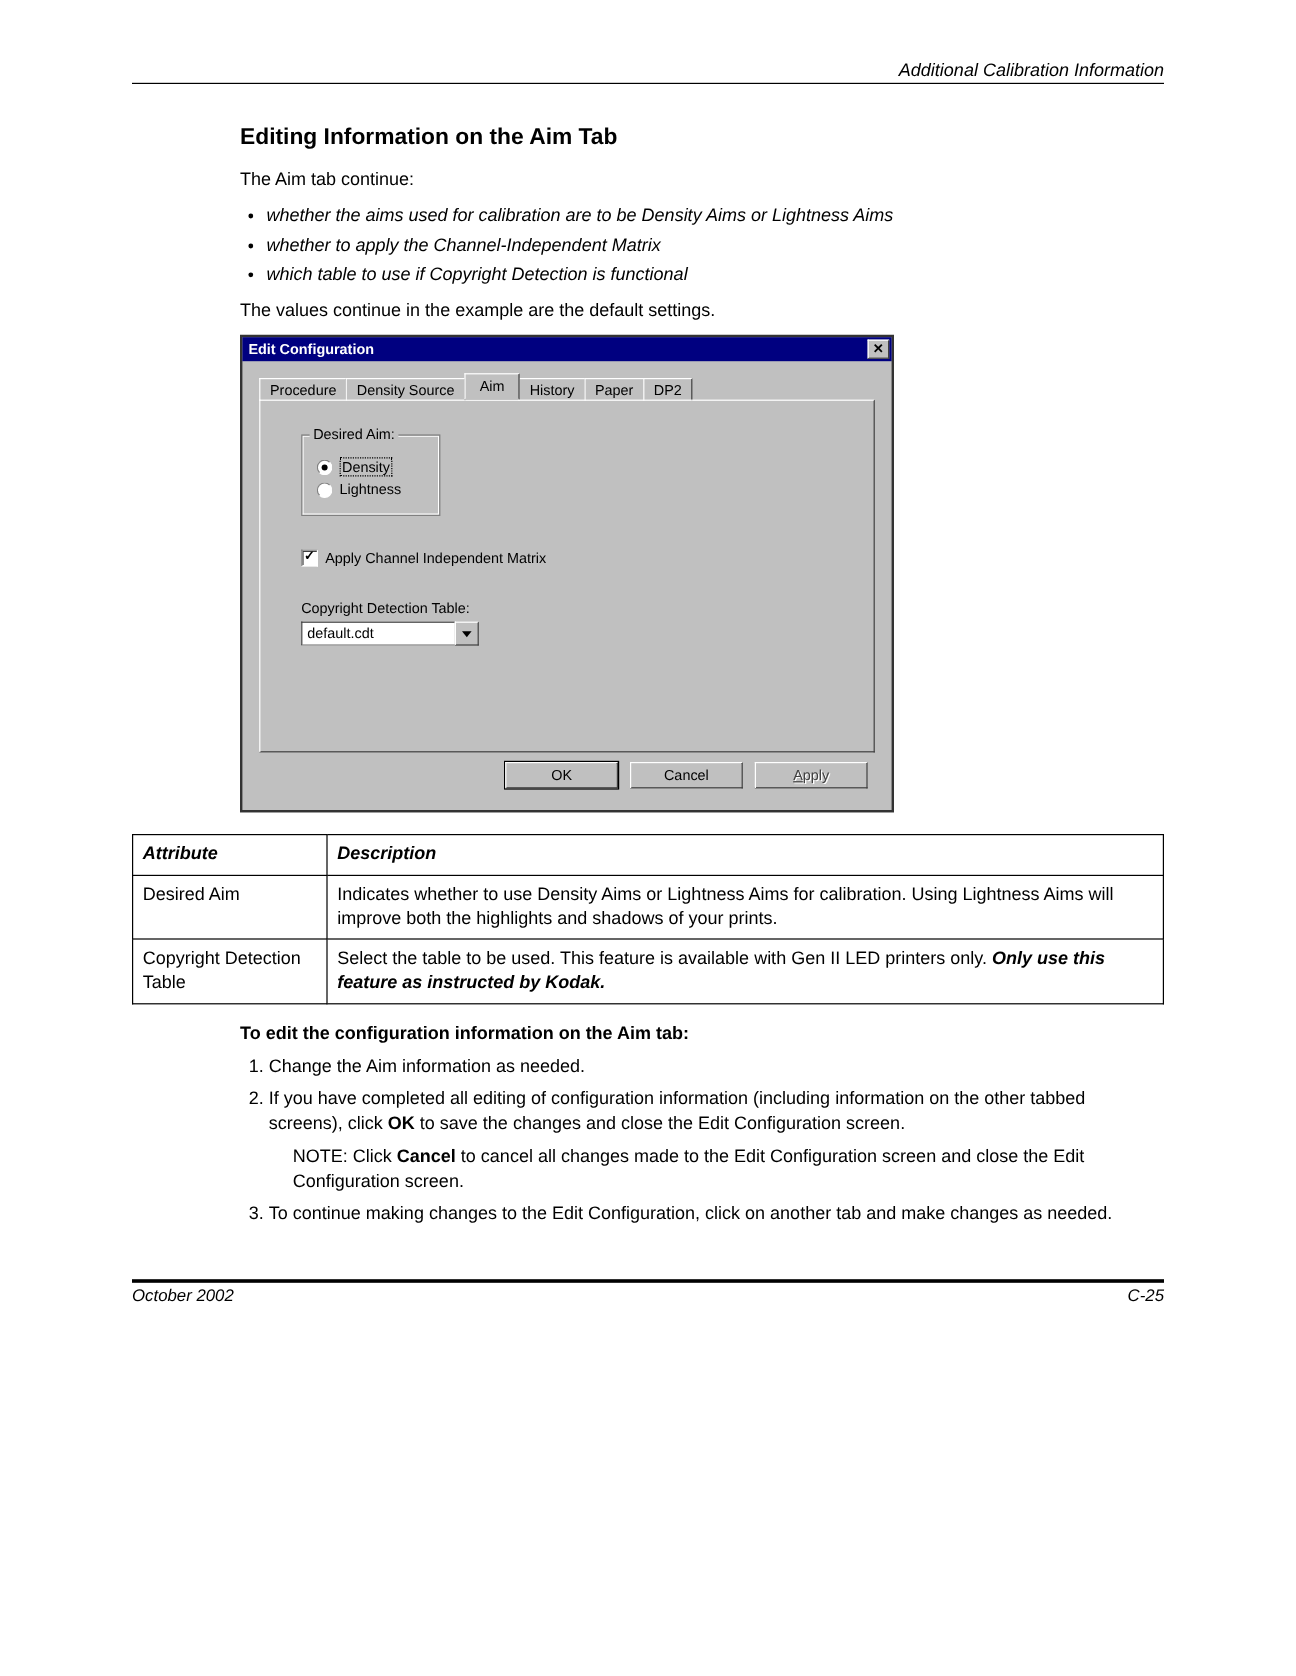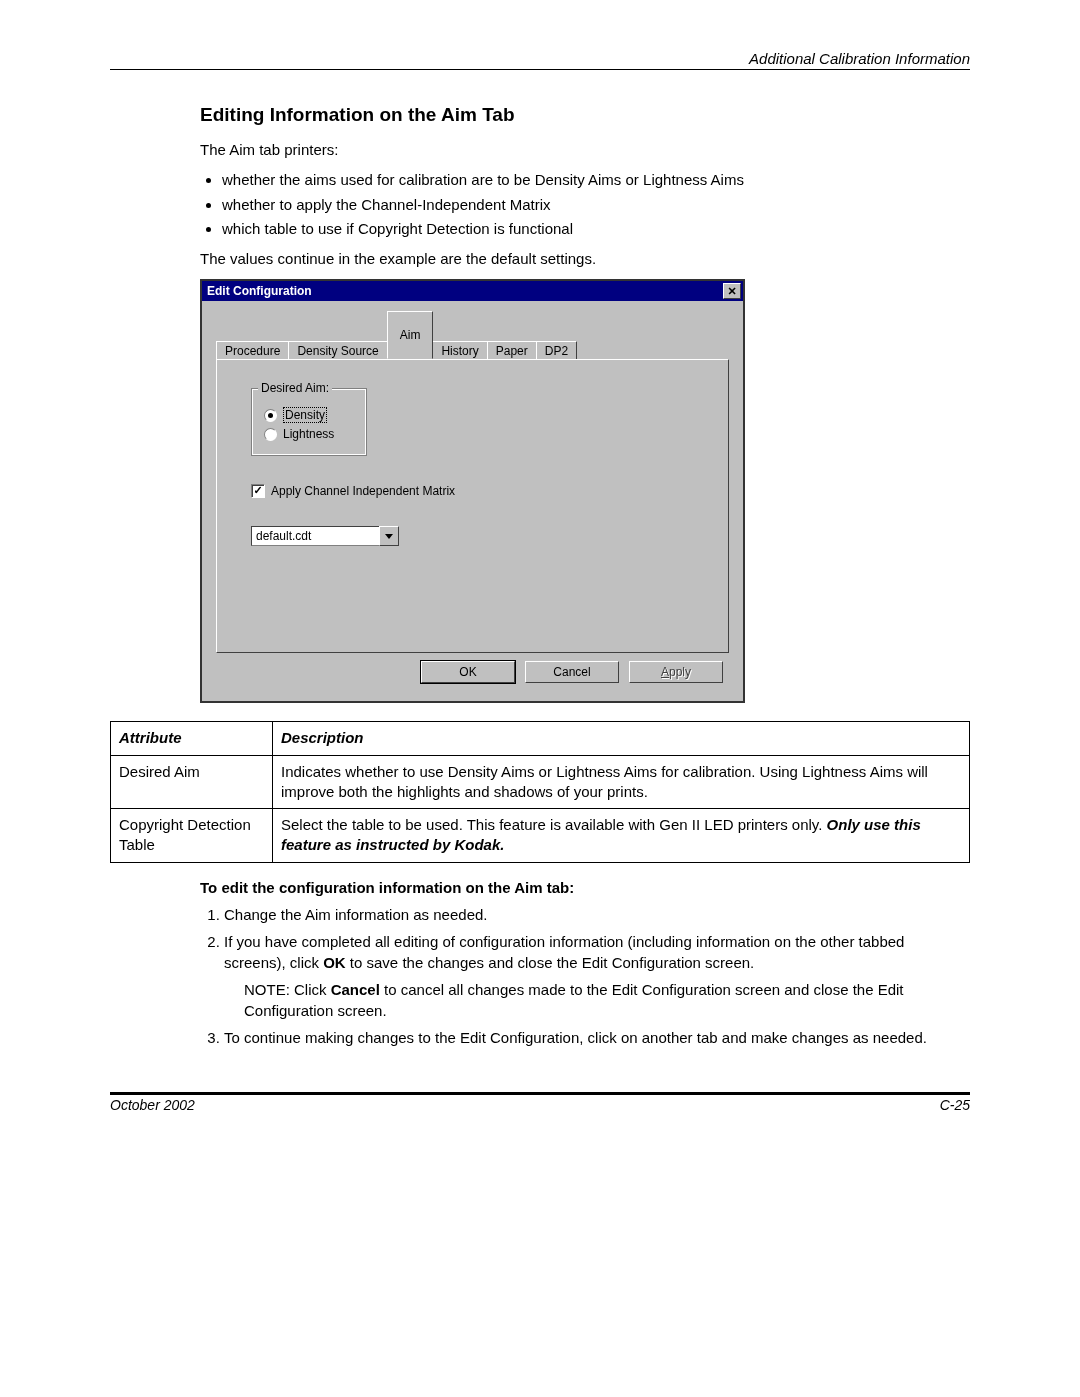--- a/index.html
+++ b/index.html
@@ -25,21 +25,21 @@
   .content {
     margin-left: 90px;
   }
   h2 {
     font-size: 19px;
     font-weight: bold;
     margin: 0 0 14px 0;
   }
   p { margin: 6px 0 10px 0; line-height: 1.35; }
   ul.bul { margin: 4px 0 10px 0; padding-left: 22px; }
-  ul.bul li { margin: 4px 0; line-height: 1.35; }
+  ul.bul li { margin: 4px 0; line-height: 1.35; font-style: italic; }
 
   
   .dialog-wrap {
     width: 545px;
     margin: 10px 0 18px 0;
   }
   .dialog {
     border: 2px solid #333;
     background: #c0c0c0;
   }
@@ -84,21 +84,21 @@
     border-top-color:#fff; border-left-color:#fff;
     background:#c0c0c0;
     padding:2px 8px;
     font-size:12px;
     margin-right:-1px;
     position:relative;
     top:1px;
   }
   .tab.active {
     background:#c0c0c0;
-    padding:16px 12px;
+    padding:3px 12px;
     top:0;
     z-index:2;
     border-bottom:1px solid #c0c0c0;
   }
   .tabpanel {
     border:1px solid #fff;
     border-right-color:#404040; border-bottom-color:#404040;
     padding: 28px 24px 24px 34px;
     min-height: 240px;
     position:relative;
@@ -220,21 +220,21 @@
 </head>
 <body>
 
 <div class="page">
   <div class="header-line">
     <span>Additional Calibration Information</span>
   </div>
 
   <div class="content">
     <h2>Editing Information on the Aim Tab</h2>
-    <p>The Aim tab printers:</p>
+    <p>The Aim tab continue:</p>
     <ul class="bul">
       <li>whether the aims used for calibration are to be Density Aims or Lightness Aims</li>
       <li>whether to apply the Channel-Independent Matrix</li>
       <li>which table to use if Copyright Detection is functional</li>
     </ul>
     <p>The values continue in the example are the default settings.</p>
 
     <div class="dialog-wrap">
       <div class="dialog">
         <div class="titlebar">
@@ -260,20 +260,21 @@
               </div>
               <div class="radio-row">
                 <span class="radio-dot"></span>
                 <span class="radio-lbl">Lightness</span>
               </div>
             </div>
             <div class="check-row">
               <span class="chk">✓</span>
               <span>Apply Channel Independent Matrix</span>
             </div>
+            <div>Copyright Detection Table:</div>
             <div class="combo">
               <div class="txt">default.cdt</div>
               <div class="arrow"></div>
             </div>
           </div>
           <div class="btnrow">
             <div class="btn default">OK</div>
             <div class="btn">Cancel</div>
             <div class="btn disabled"><span class="u">A</span>pply</div>
           </div>

